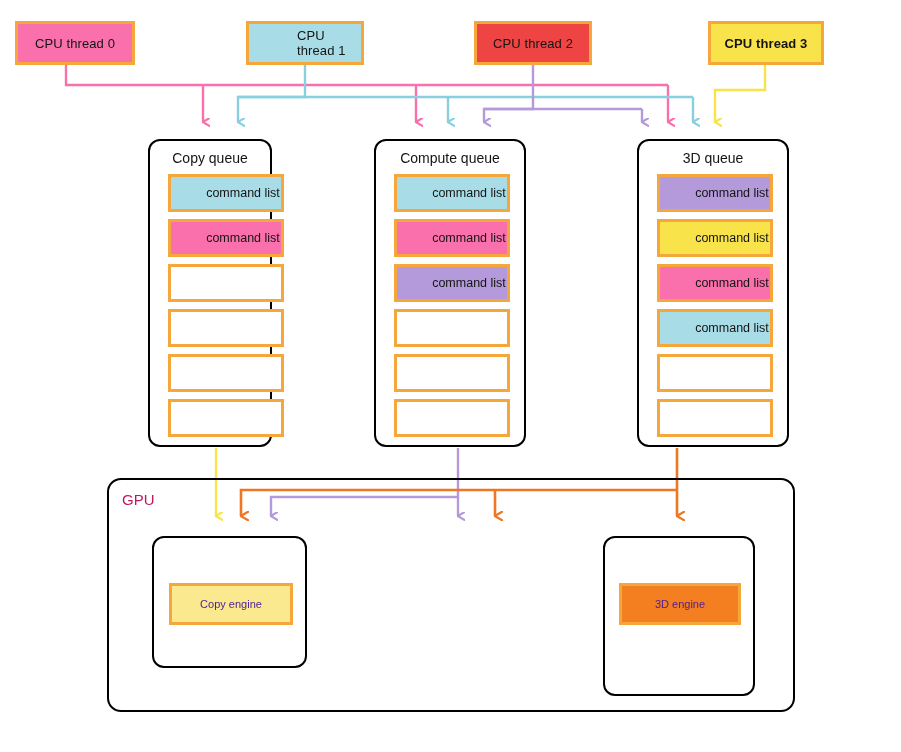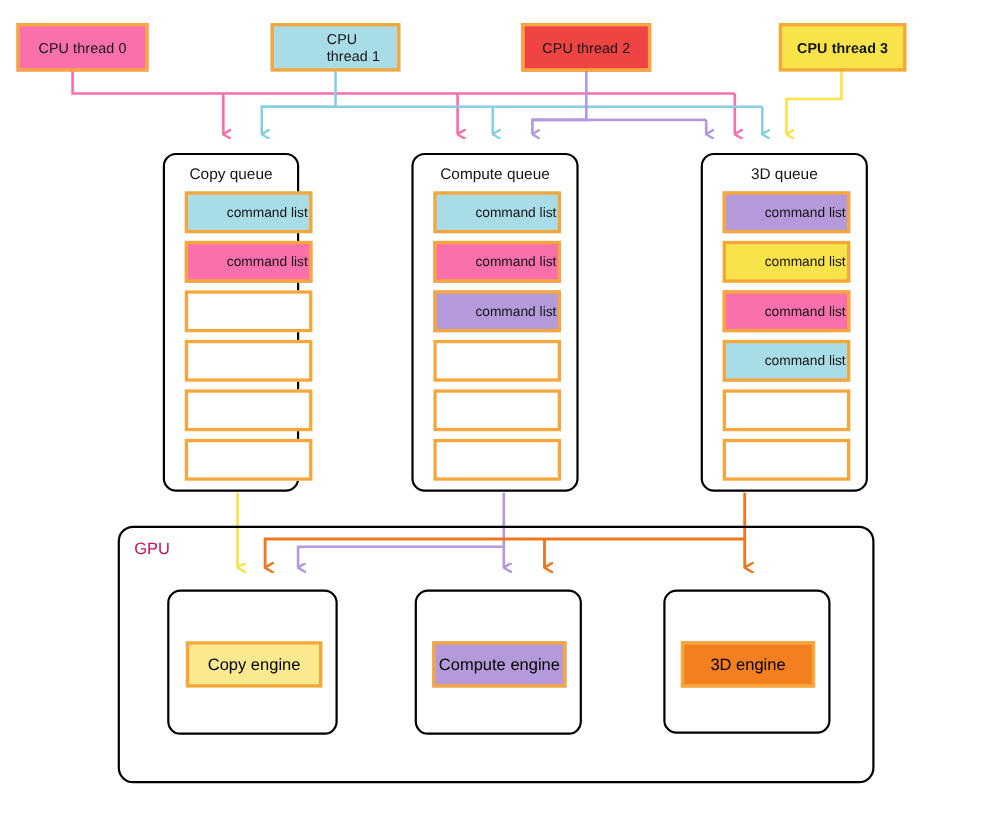--- a/index.html
+++ b/index.html
@@ -84,22 +84,22 @@
     background: #ffffff;
   }
   .engine-chip {
     position: absolute;
     box-sizing: border-box;
     border: 3px solid #f5a73c;
     height: 42px;
     display: flex;
     align-items: center;
     justify-content: center;
-    font-size: 15px;
-    color: #000000;
+    font-size: 11px;
+    color: #4c1d95;
   }
 </style>
 </head>
 <body>
 
 <div id="root">
 
   <svg class="wires" viewBox="0 0 901 752">
     <defs>
       <marker id="ah-pink" markerWidth="9" markerHeight="8" refX="4.5" refY="7.2" orient="auto" markerUnits="userSpaceOnUse">
@@ -232,26 +232,21 @@
 
   <div class="gpu-box" style="left:107px; top:478px; width:688px; height:234px;">
     <div class="gpu-label" style="left:13px; top:11px;">GPU</div>
 
     <div class="engine-box" style="left:43px; top:56px; width:155px; height:132px;">
       <div class="engine-chip" style="left:15px; top:45px; width:124px; background:#fae98f;">
         <span>Copy engine</span>
       </div>
     </div>
 
-    <div class="engine-box" style="left:268px; top:56px; width:152px; height:132px;">
-      <div class="engine-chip" style="left:14px; top:45px; width:122px; background:#b49ada;">
-        <span>Compute engine</span>
-      </div>
-    </div>
-
-    <div class="engine-box" style="left:494px; top:56px; width:152px; height:131px;">
+
+    <div class="engine-box" style="left:494px; top:56px; width:152px; height:160px;">
       <div class="engine-chip" style="left:14px; top:45px; width:122px; background:#f47f20;">
         <span>3D engine</span>
       </div>
     </div>
   </div>
 
 </div>
 
 </body></html>

